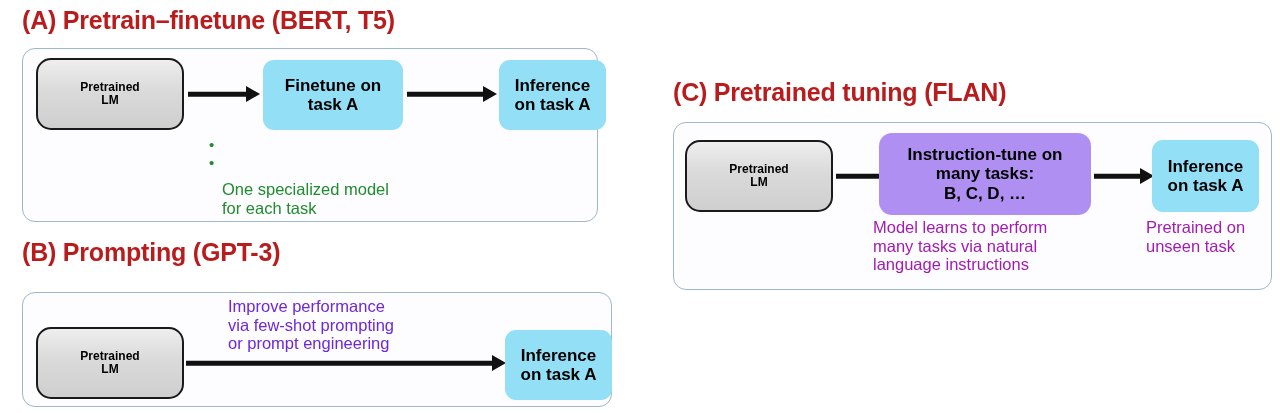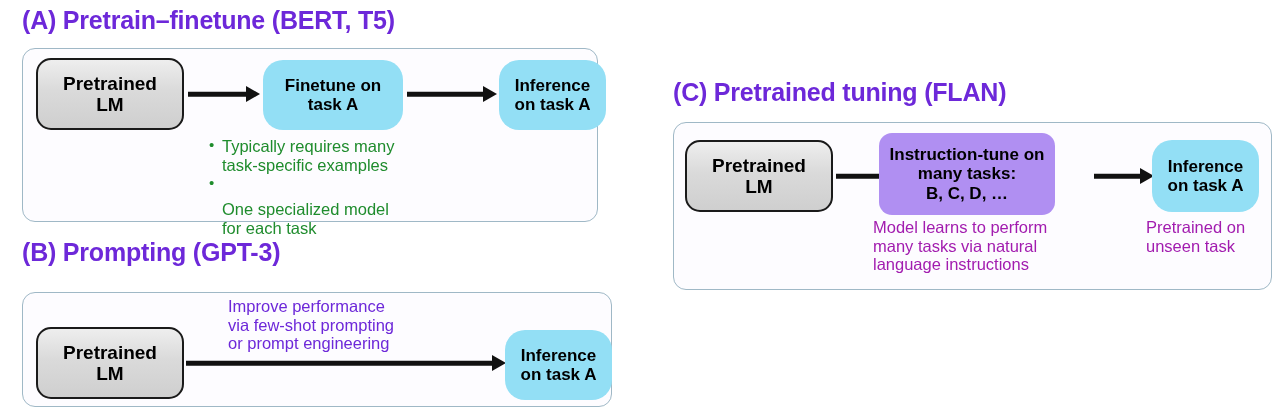--- a/index.html
+++ b/index.html
@@ -21,21 +21,21 @@
     inset: 0;
   }
 
   
   .panel-title {
     position: absolute;
     font-family: "Liberation Sans", sans-serif;
     font-weight: bold;
     font-size: 25px;
     line-height: 1;
-    color: #6d28d9;
+    color: #b91c1c;
     white-space: nowrap;
     letter-spacing: -0.2px;
   }
 
   
   .panel-box {
     position: absolute;
     border: 1.6px solid #9fb8c6;
     border-radius: 13px;
     background: #fdfcff;
@@ -53,26 +53,26 @@
     font-family: "Liberation Sans", sans-serif;
     font-weight: bold;
     color: #000000;
     line-height: 1.12;
   }
 
   .node-gray {
     background: linear-gradient(180deg, #eeeeee 0%, #dadada 45%, #cfcfcf 100%);
     border: 2.6px solid #1a1a1a;
     border-radius: 15px;
-    font-size: 19px;
+    font-size: 12px;
   }
 
   .node-blue {
     background: #93dff5;
-    border-radius: 20px;
+    border-radius: 11px;
     font-size: 17px;
   }
 
   .node-purple {
     background: #b08ff2;
     border-radius: 13px;
     font-size: 17px;
   }
 
   
@@ -155,22 +155,20 @@
     <div class="shaft" style="width:78px;"></div>
     <div class="head" style="left:76px;"></div>
   </div>
 
   <div class="node node-blue" style="left: 499px; top: 60px; width: 107px; height: 70px; white-space: pre-line;">Inference
 on task A</div>
 
   <div class="bullet-list" style="left:209px; top:137px; width:300px;">
     <div class="bullet-row">
       <span class="bullet-dot">•</span>
-      <span class="bullet-text" style="white-space: pre-line;">Typically requires many
-task-specific examples</span>
     </div>
     <div class="bullet-row">
       <span class="bullet-dot">•</span>
       <span class="bullet-text" style="white-space: pre-line; margin-top: 25px;">One specialized model
 for each task</span>
     </div>
   </div>
 
   <div class="panel-title" style="left:22px; top:240px;">(B) Prompting (GPT-3)</div>
 
@@ -196,21 +194,21 @@
   <div class="panel-box" style="left:673px; top:122px; width:599px; height:168px;"></div>
 
   <div class="node node-gray" style="left: 685px; top: 140px; width: 148px; height: 72px; white-space: pre-line;">Pretrained
 LM</div>
 
   <div class="arrow" style="left:836px; top:176px; width:60px;">
     <div class="shaft" style="width:48px;"></div>
     <div class="head" style="left:46px;"></div>
   </div>
 
-  <div class="node node-purple" style="left: 879px; top: 133px; width: 176px; height: 82px; white-space: pre-line;">Instruction-tune on
+  <div class="node node-purple" style="left: 879px; top: 133px; width: 212px; height: 82px; white-space: pre-line;">Instruction-tune on
 many tasks:
 B, C, D, …</div>
 
   <div class="arrow" style="left:1094px; top:176px; width:60px;">
     <div class="shaft" style="width:48px;"></div>
     <div class="head" style="left:46px;"></div>
   </div>
 
   <div class="node node-blue" style="left: 1152px; top: 140px; width: 107px; height: 72px; white-space: pre-line;">Inference
 on task A</div>

